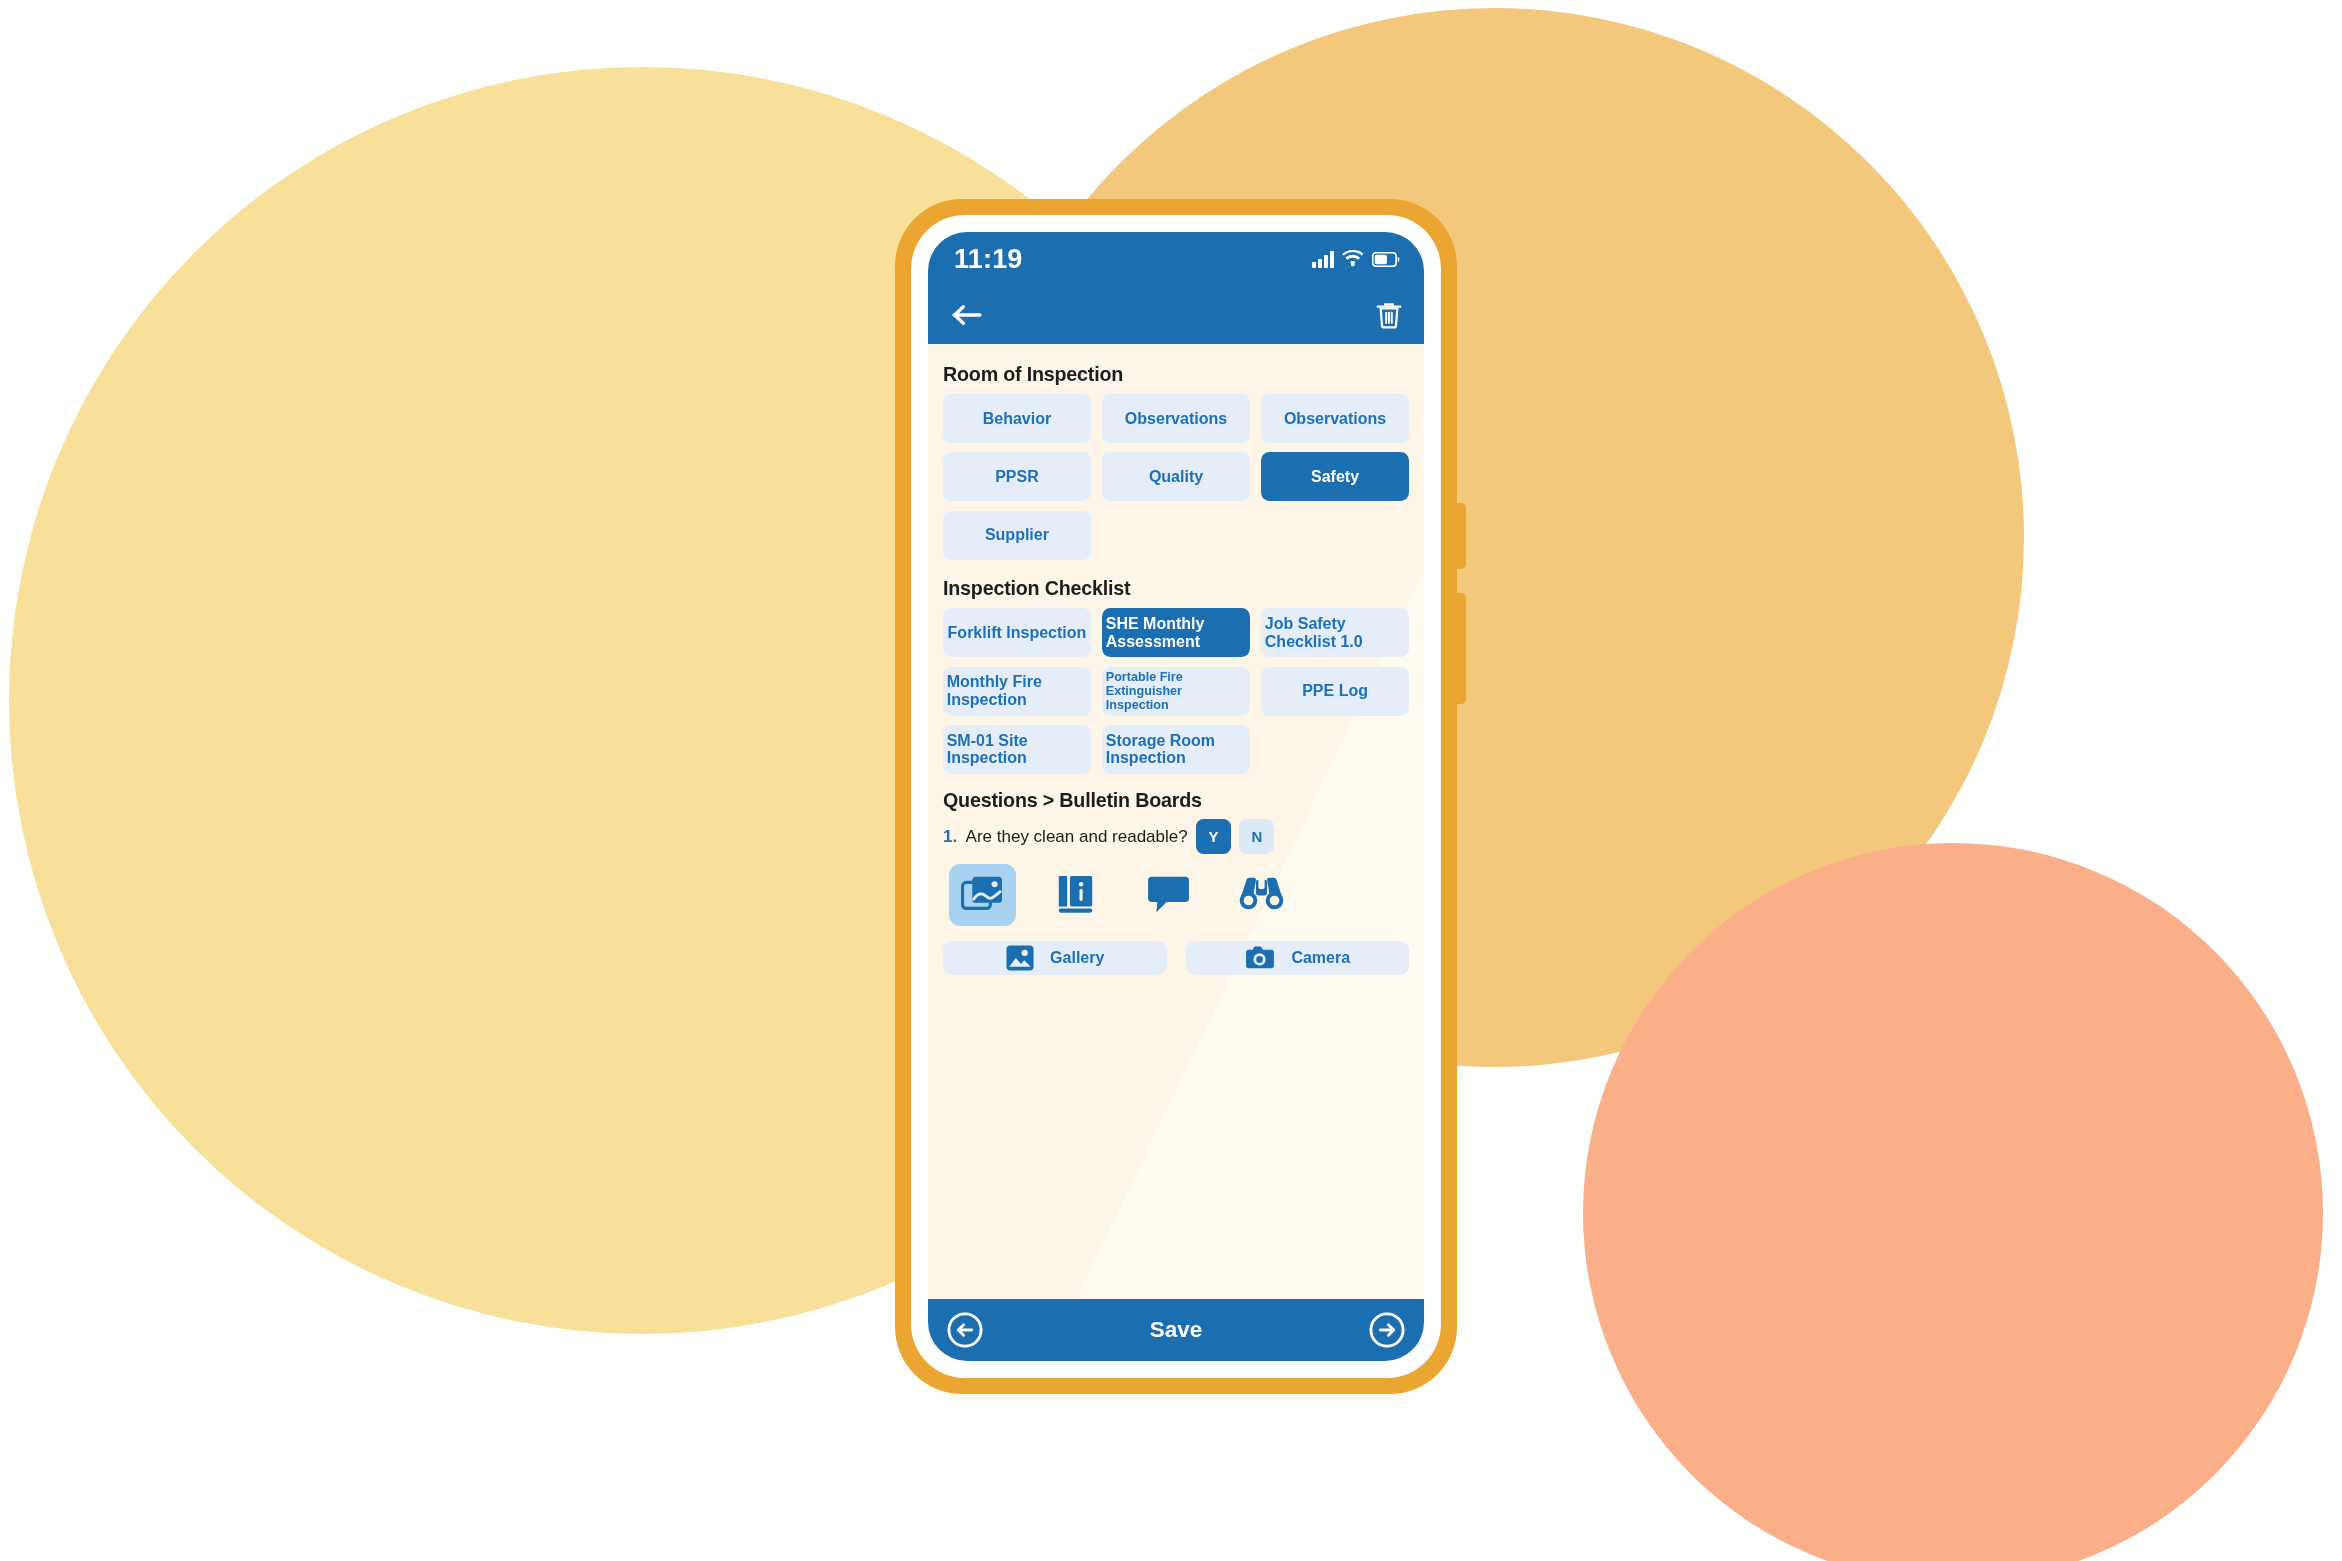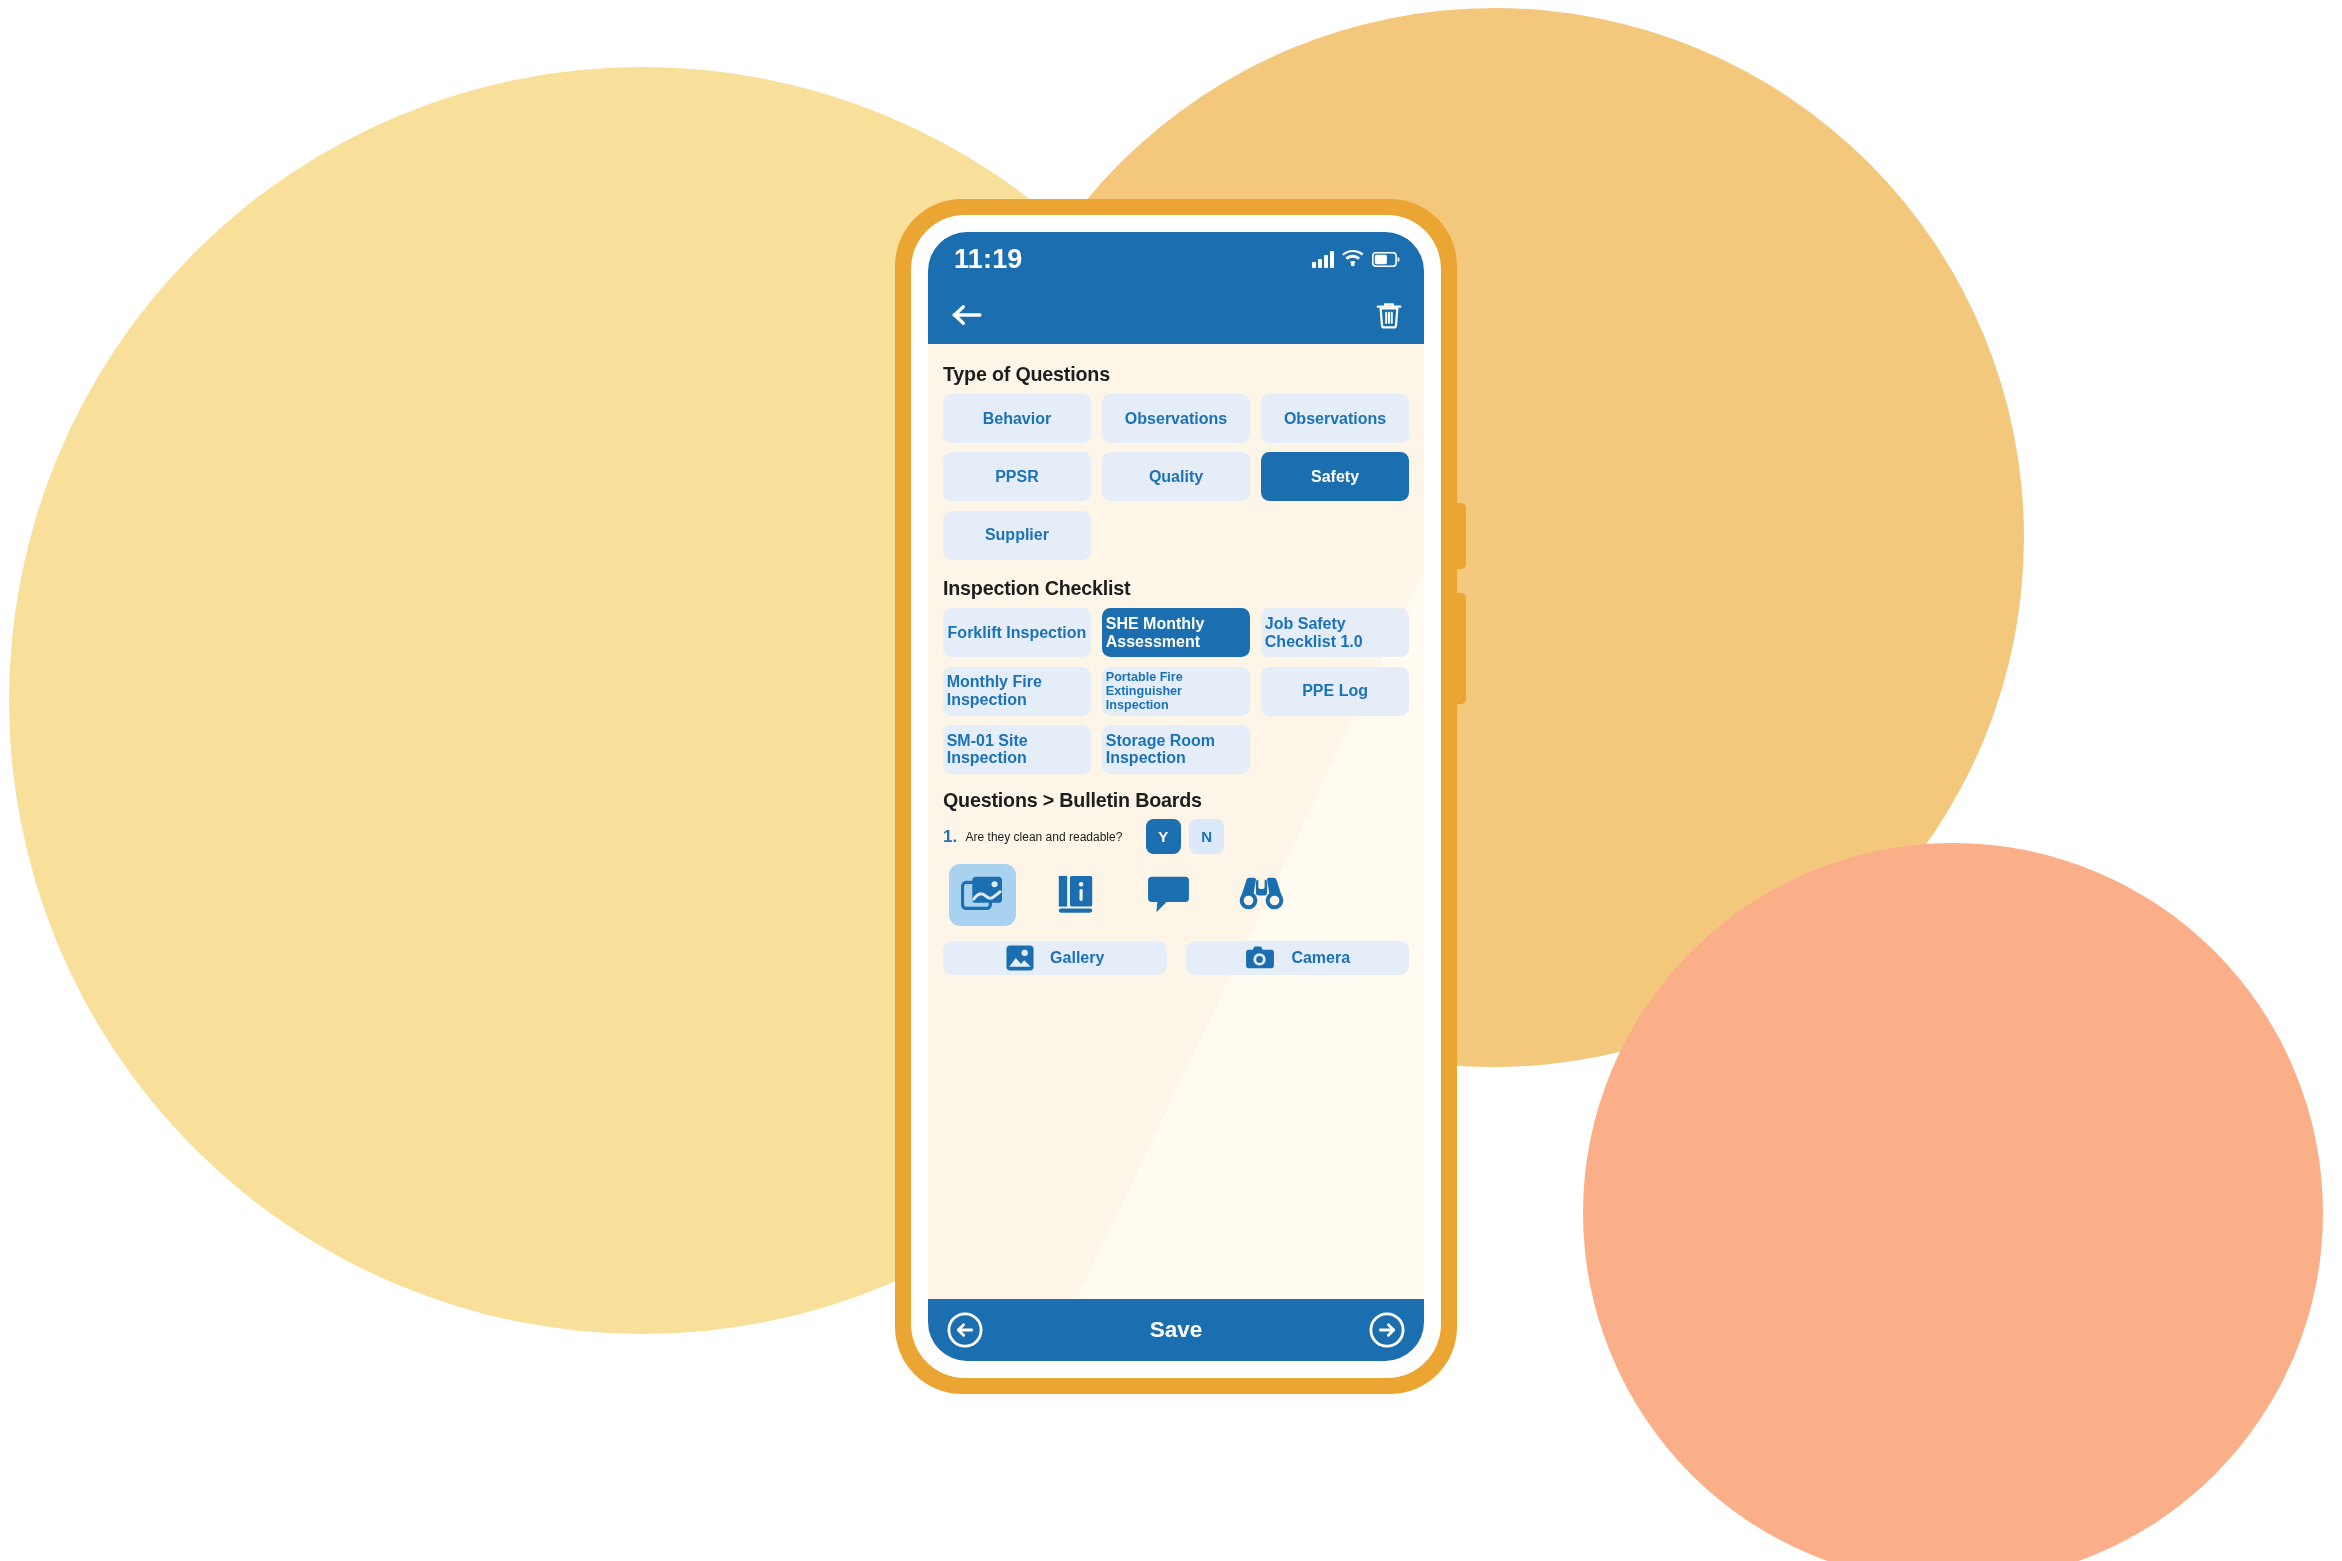--- a/index.html
+++ b/index.html
@@ -231,23 +231,23 @@
     align-items: center;
     gap: 8.4px;
     margin-bottom: 9.4px;
   }
   .q-num {
     font-size: 17px;
     font-weight: bold;
     color: #1B72B8;
   }
   .q-text {
-    font-size: 12px;
+    font-size: 17px;
     color: #1D1D1D;
-    margin-right: 15px;
+    margin-right: 0;
   }
   .yn {
     width: 35px;
     height: 35px;
     border-radius: 7.5px;
     background: #DCE9F8;
     color: #1B72B8;
     font-size: 15px;
     font-weight: bold;
     display: flex;
@@ -380,21 +380,21 @@
             <path d="M2 6h24" stroke="#fff" stroke-width="2.6" stroke-linecap="round"></path>
             <path d="M10 6V3.6h8V6" stroke="#fff" stroke-width="2.4" fill="none" stroke-linecap="round"></path>
             <path d="M5 8h18l-1.5 18.5a2 2 0 0 1-2 1.9H8.5a2 2 0 0 1-2-1.9L5 8z" fill="none" stroke="#fff" stroke-width="2.4" stroke-linejoin="round"></path>
             <path d="M11 12.5v11M14 12.5v11M17 12.5v11" stroke="#fff" stroke-width="2.1" stroke-linecap="round"></path>
           </svg>
         </div>
       </div>
 
       <div class="content">
 
-        <div class="section-title">Type of Questions</div>
+        <div class="section-title">Room of Inspection</div>
         <div class="chip-grid" id="type-grid">
             <div class="chip">Behavior</div>
             <div class="chip">Observations</div>
             <div class="chip">Observations</div>
             <div class="chip">PPSR</div>
             <div class="chip">Quality</div>
             <div class="chip selected">Safety</div>
             <div class="chip">Supplier</div>
             <div class="chip empty"></div>
             <div class="chip empty"></div>

